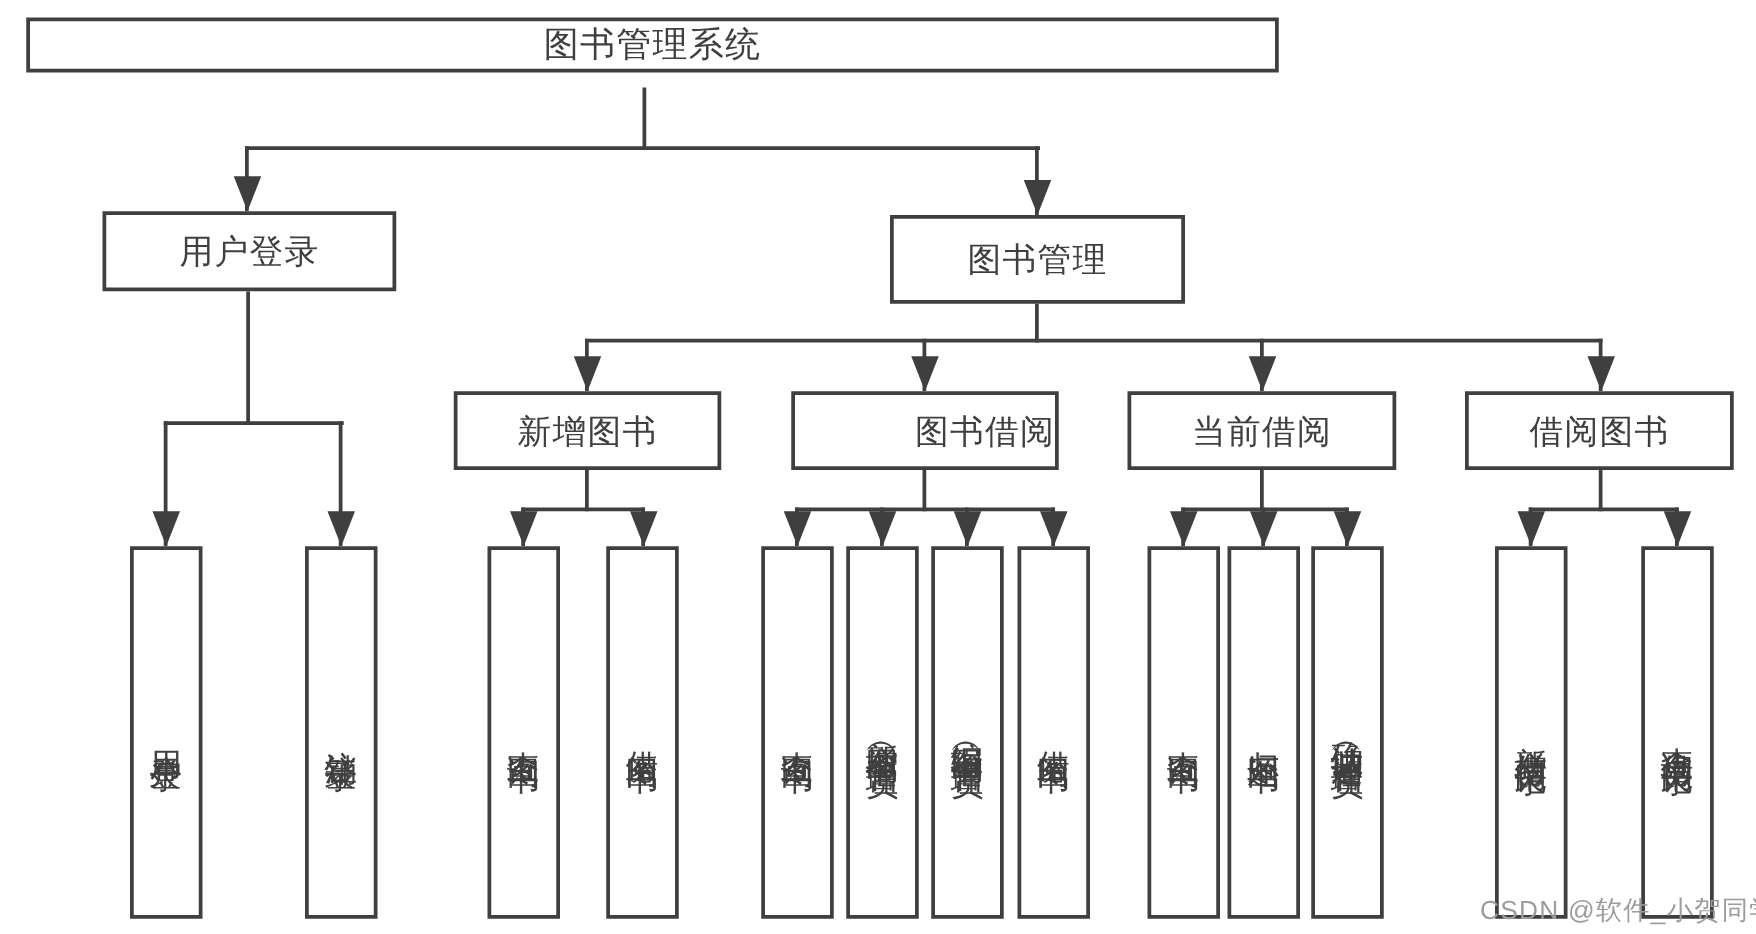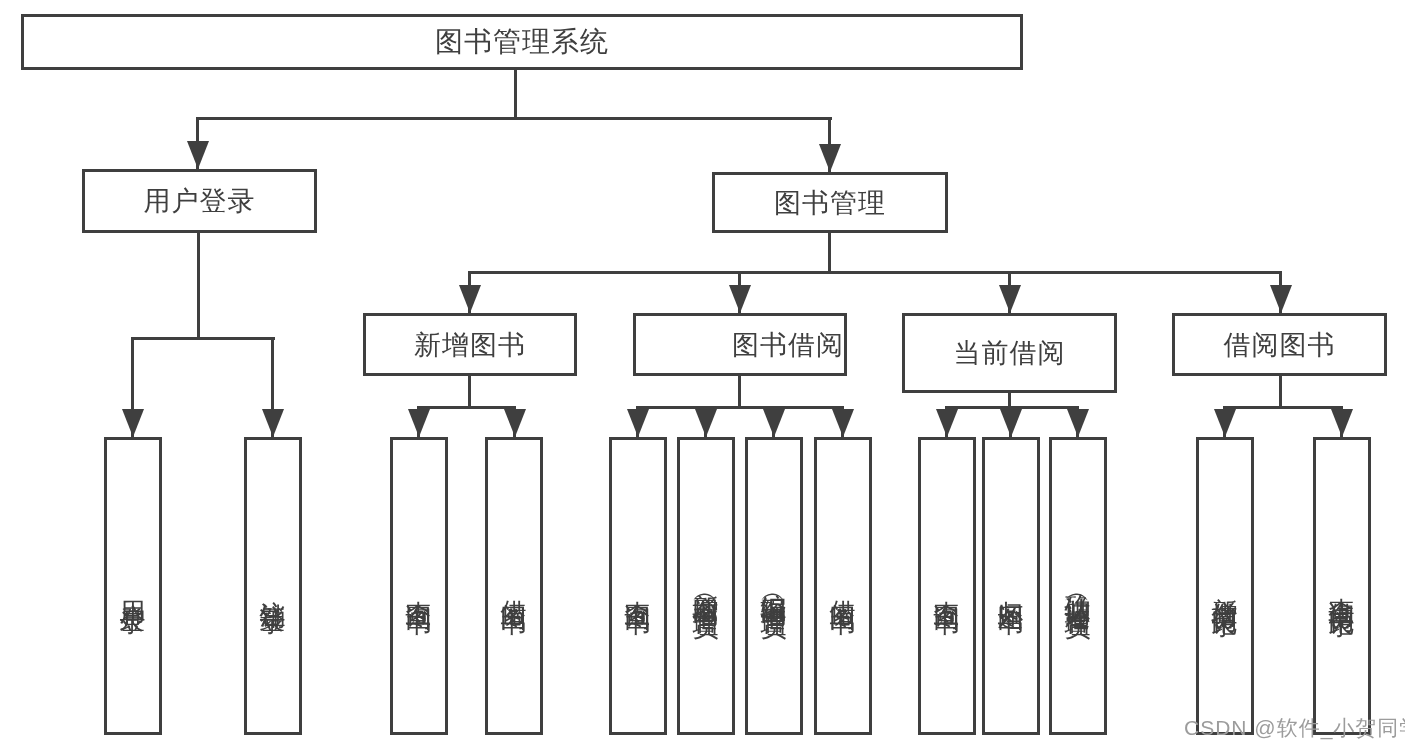--- a/index.html
+++ b/index.html
@@ -115,41 +115,41 @@
   <div class="v" style="left:1076px; top:406px; height:31px;"></div>
   <div class="a" style="left:1067px; top:409px;"></div>
 
   <div class="v" style="left:1279px; top:376px; height:33px;"></div>
   <div class="h" style="left:1223px; top:406px; width:120px;"></div>
   <div class="v" style="left:1223px; top:406px; height:31px;"></div>
   <div class="a" style="left:1214px; top:409px;"></div>
   <div class="v" style="left:1340px; top:406px; height:31px;"></div>
   <div class="a" style="left:1331px; top:409px;"></div>
 
-  <div class="box root-box" style="left:21px; top:14px; width:1002px; height:56px;">
+  <div class="box root-box" style="left:21px; top:14px; width:1002px; height:44px;">
     <span>图书管理系统</span>
   </div>
 
   <div class="box" style="left:82px; top:169px; width:235px; height:64px;">
     <span>用户登录</span>
   </div>
 
-  <div class="box" style="left:712px; top:172px; width:236px; height:61px;">
+  <div class="box" style="left:712px; top:172px; width:236px; height:71px;">
     <span>图书管理</span>
   </div>
 
   <div class="box" style="left:363px; top:313px; width:214px; height:63px;">
     <span>新增图书</span>
   </div>
 
   <div class="box" style="left:633px; top:313px; width:214px; height:63px;justify-content:flex-end;">
     <span>图书借阅</span>
   </div>
 
-  <div class="box" style="left:902px; top:313px; width:215px; height:80px;">
+  <div class="box" style="left:902px; top:313px; width:215px; height:63px;">
     <span>当前借阅</span>
   </div>
 
   <div class="box" style="left:1172px; top:313px; width:215px; height:63px;">
     <span>借阅图书</span>
   </div>
 
   <div class="box leaf" style="left:104px; top:437px; width:58px; height:298px;">
     <span>用户登录</span>
   </div>

